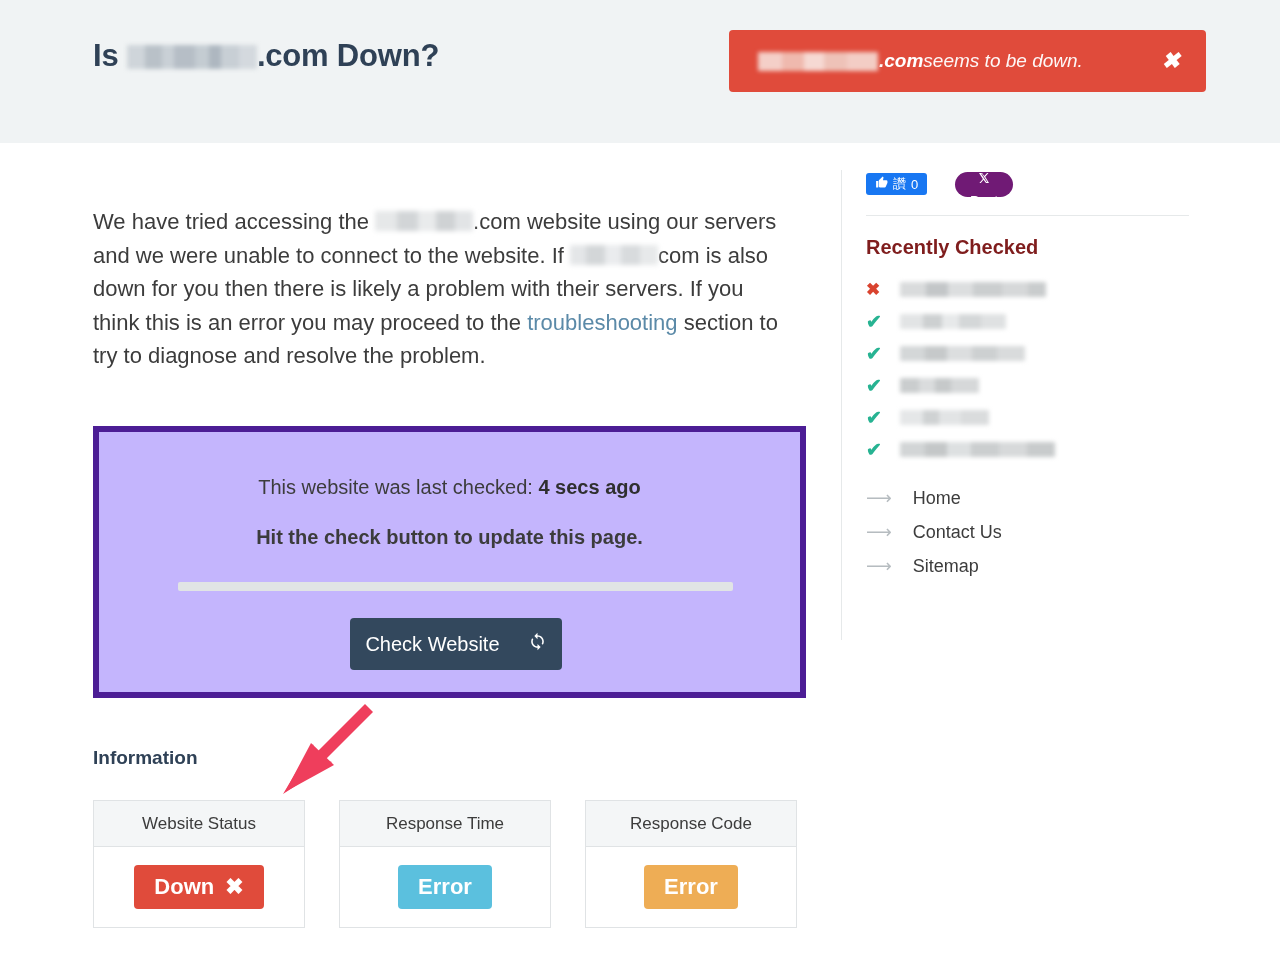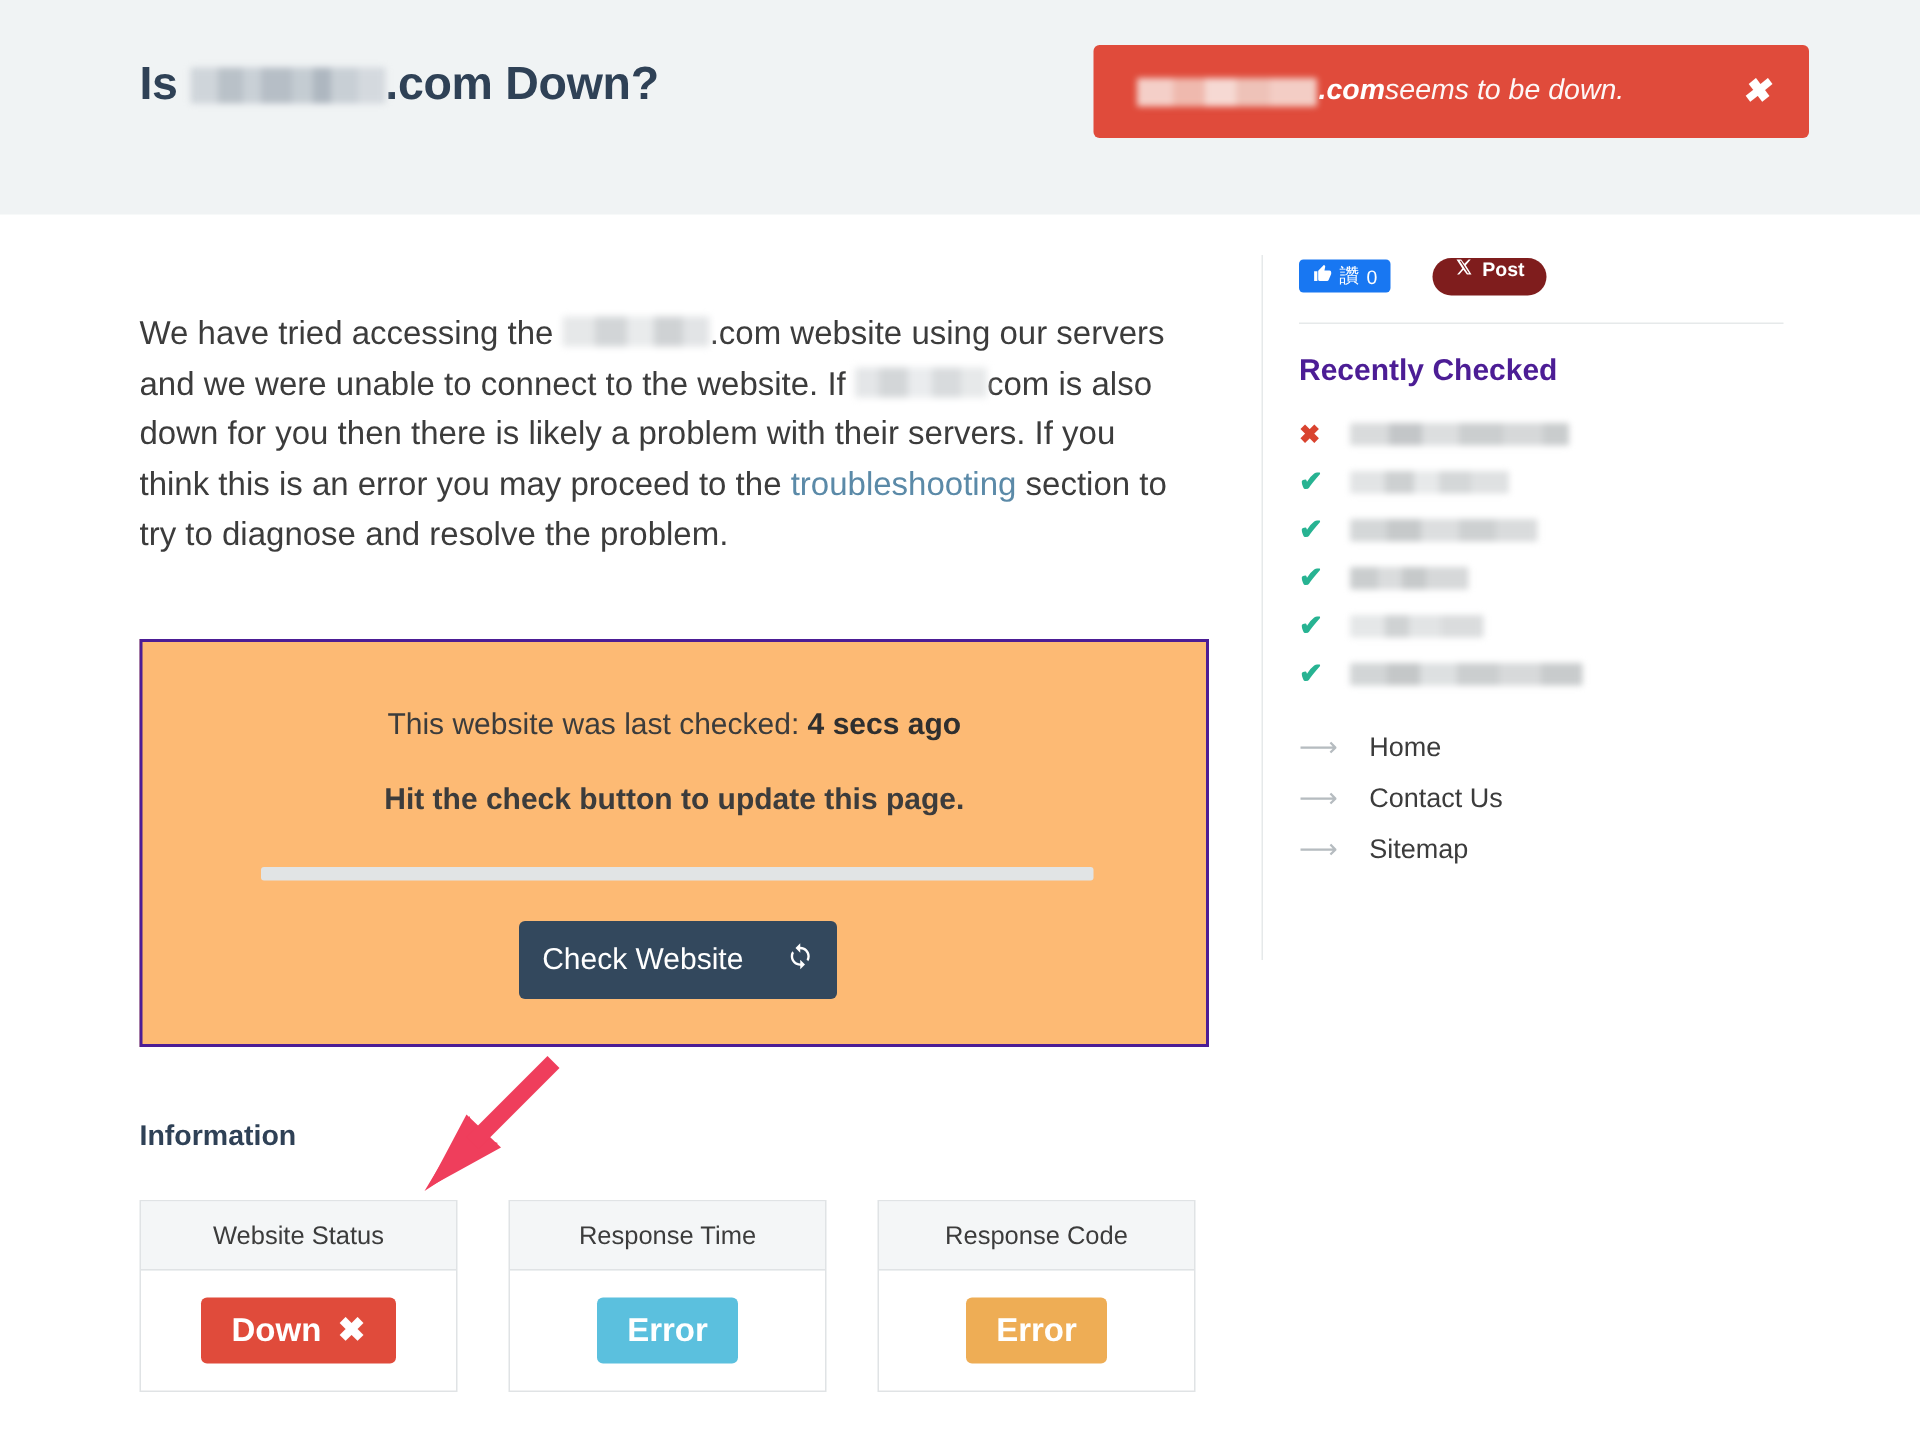--- a/index.html
+++ b/index.html
@@ -120,22 +120,22 @@
     filter: blur(2.4px);
     vertical-align: -2px;
   }
   .link { color: #5b8aa8; text-decoration: none; cursor: pointer; }
 
   
   .check-panel {
     position: absolute;
     left: 93px; top: 283px;
     width: 713px; height: 272px;
-    background: #fdba74;
-    border: 2px solid #4c1d95;
+    background: #c4b5fd;
+    border: 6px solid #4c1d95;
   }
   .check-line1 {
     position: absolute;
     left: 0; top: 44px;
     width: 100%;
     text-align: center;
     font-size: 20px;
     color: #3c3c3c;
     font-weight: 300;
   }
@@ -263,42 +263,43 @@
     color: #ffffff;
     border-radius: 3px;
     height: 22px;
     padding: 0 9px;
     font-size: 13px;
     cursor: pointer;
   }
   .fb-count-plain { font-size: 13px; color: #ffffff; }
   .x-post {
     display: inline-flex;
-    align-items: flex-start;
+    align-items: center;
     gap: 6px;
-    background: #7f1d1d;
+    background: #701a75;
     color: #ffffff;
     border-radius: 14px;
     height: 25px;
     padding: 0 15px;
     font-size: 13px;
     font-weight: bold;
     cursor: pointer;
+    flex-direction: column;
   }
   .sb-divider {
     margin-top: 17px;
     width: 323px;
     height: 1px;
     background: #e6e9ea;
   }
   .sb-heading {
     margin-top: 20px;
     font-size: 20px;
     font-weight: bold;
-    color: #4c1d95;
+    color: #7f1d1d;
   }
   .checked-list {
     margin-top: 14px;
     list-style: none;
     padding: 0;
   }
   .checked-item {
     display: flex;
     align-items: center;
     gap: 18px;

